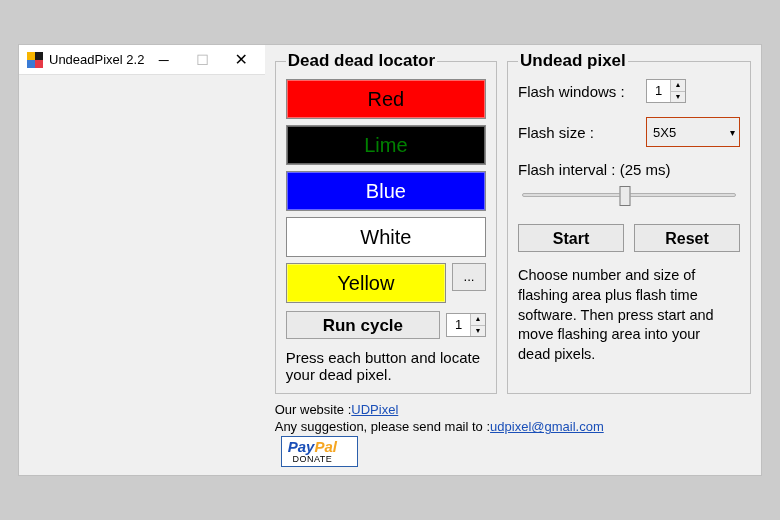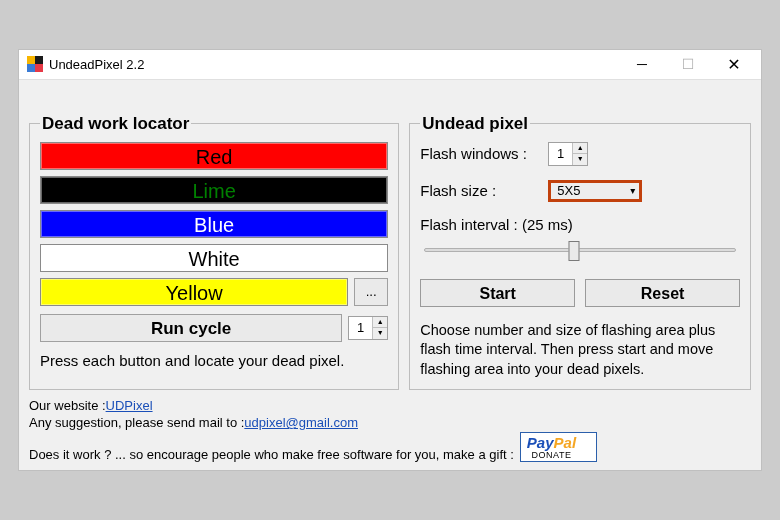--- a/index.html
+++ b/index.html
@@ -12,22 +12,21 @@
     color: #000;
     display: flex;
     align-items: center;
     justify-content: center;
   }
   .window {
     width: 744px;
     background: #f0f0f0;
     border: 1px solid #bfbfbf;
     display: flex;
-    flex-direction: column;
-    gap: 28px;
+    flex-direction: row;
   }
   .titlebar {
     height: 30px;
     background: #fff;
     display: flex;
     align-items: center;
     padding: 0 4px 0 8px;
     border-bottom: 1px solid #e0e0e0;
   }
   .titlebar .app-icon {
@@ -65,21 +64,21 @@
   fieldset.group > legend {
     font-weight: bold;
     font-size: 17px;
     padding: 0 2px;
   }
   .left { flex: 1 1 52%; }
   .right { flex: 1 1 48%; }
   .colorbtn {
     display: block;
     width: 100%;
-    height: 28px;
+    height: 40px;
     border: 1px solid #8a8a8a;
     box-shadow: inset 0 0 0 1px rgba(255,255,255,0.4);
     text-align: center;
     line-height: 26px;
     font-size: 20px;
     margin-bottom: 6px;
     cursor: pointer;
     font-family: inherit;
   }
   .row-yellow { display:flex; gap:6px; margin-bottom:6px;}
@@ -117,22 +116,22 @@
   }
   .spinner .arrows div {
     flex:1; font-size:7px; line-height:10px; text-align:center;
     background:#eee;
   }
   .spinner .arrows div:first-child{border-bottom:1px solid #c0c0c0;}
   .hint { margin-top:10px; font-size:15px; }
   .form-row { display:flex; align-items:center; margin-bottom:14px; gap:8px;}
   .form-row .lbl { font-size:15px; width:120px; }
   .select {
-    width: 94px; height:22px;
-    border:3px solid #c2410c;
+    width: 94px; height:30px;
+    border:1px solid #c2410c;
     background:#eee;
     display:flex; align-items:center; justify-content:space-between;
     padding:0 4px 0 6px;
     font-size:13px;
   }
   .select .chev { font-size:10px; }
   .slider-wrap { margin-top:4px; margin-bottom:16px;}
   .slider-label { font-size:15px; margin-bottom:6px;}
   .slider {
     position:relative; height:24px;
@@ -189,21 +188,21 @@
     <span class="spacer"></span>
     <div class="winbtn">─</div>
     <div class="winbtn max">☐</div>
     <div class="winbtn close">✕</div>
   </div>
 
   <div class="body">
     <div class="columns">
 
       <fieldset class="group left">
-        <legend>Dead work locator</legend>
+        <legend>Dead dead locator</legend>
 
         <button class="colorbtn" style="background:#ff0000;color:#000;">Red</button>
         <button class="colorbtn" style="background:#000000;color:#008000;">Lime</button>
         <button class="colorbtn" style="background:#0000ff;color:#ffffff;">Blue</button>
         <button class="colorbtn" style="background:#ffffff;color:#000;">White</button>
 
         <div class="row-yellow">
           <button class="colorbtn" style="background:#ffff00;color:#000;">Yellow</button>
           <button class="more">...</button>
         </div>
@@ -250,36 +249,35 @@
             <div class="track"></div>
             <div class="thumb"></div>
           </div>
         </div>
 
         <div class="btnrow">
           <button class="btn">Start</button>
           <button class="btn">Reset</button>
         </div>
 
-        <div class="desc">Choose number and size of flashing area plus flash time interval. Then press start and move flashing area into your dead pixels.</div>
+        <div class="desc">Choose number and size of flashing area plus flash time software. Then press start and move flashing area into your dead pixels.</div>
       </fieldset>
 
     </div>
 
     <div class="footer">
       <div class="row">
         <span>Our website : </span>
         <a href="#">UDPixel</a>
       </div>
       <div class="row">
         <span>Any suggestion, please send mail to :  </span>
         <a href="#">udpixel@gmail.com</a>
       </div>
       <div class="row">
-        <span>Does it work ? ... so encourage people who make free software for you, make a gift :</span>
         <span class="paypal">
           <div class="p1"><span>Pay</span><span class="y">Pal</span></div>
           <div class="p2">DONATE</div>
         </span>
       </div>
     </div>
   </div>
 </div>
 
 </body></html>

